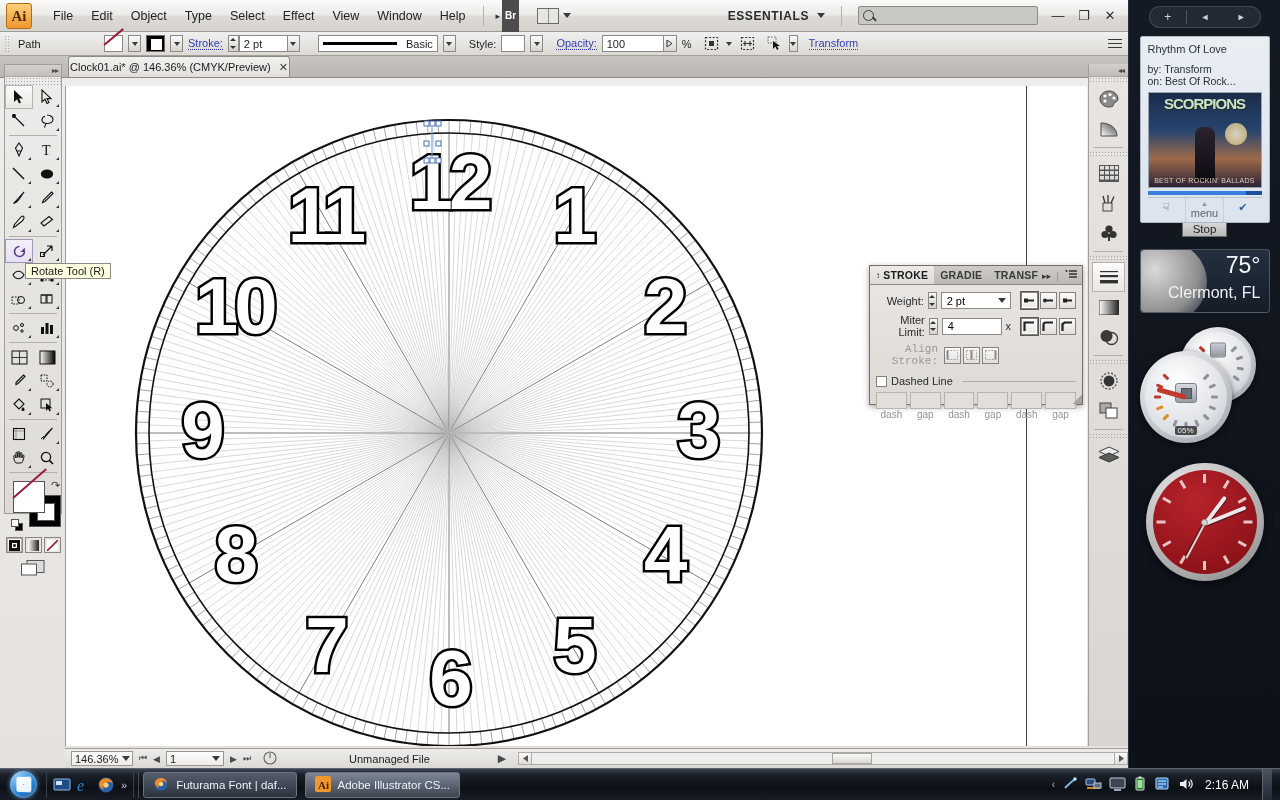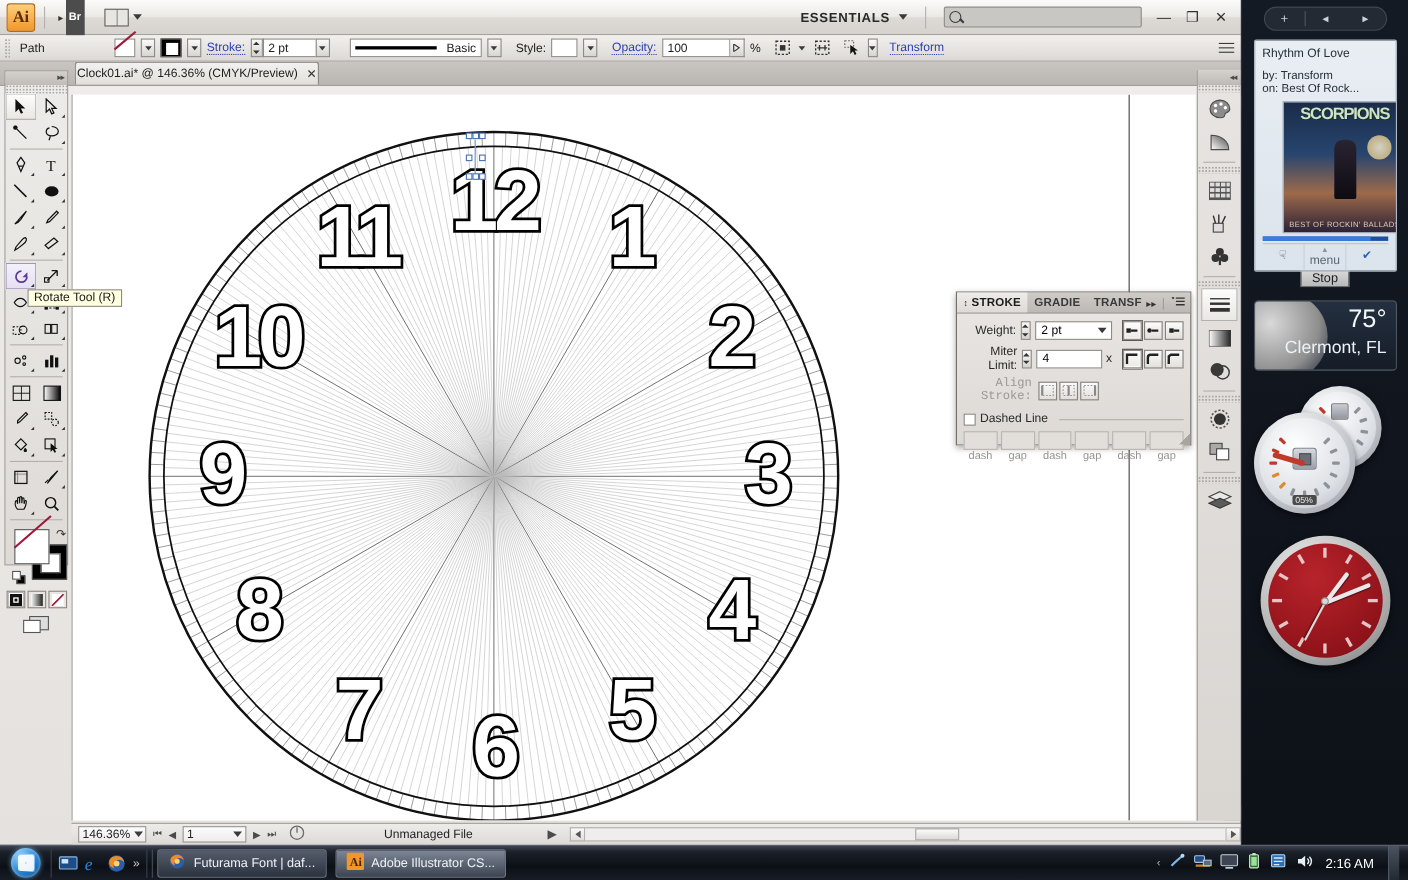--- a/index.html
+++ b/index.html
@@ -194,22 +194,22 @@
                 background: rgba(255,255,255,.07); border:1px solid rgba(255,255,255,.14);
                 display:flex; align-items:center; }
   .sb-toolbar .b { flex:1; text-align:center; color:#c9d2de; font-size:12px; }
   .sb-toolbar .vline { width:1px; height:14px; background: rgba(255,255,255,.2); }
   .gadget { margin: 8px auto 0 auto; width: 130px; }
 
   .media-gadget { background: linear-gradient(#e9eef3,#dbe3ec); border:1px solid #aeb8c4;
                   border-radius:2px; padding:6px 7px 0 7px; position:relative; overflow:hidden; }
   .mg-title { font-size:11px; color:#28303a; }
   .mg-meta { font-size:10.5px; color:#28303a; }
-  .mg-art { margin-top:5px; width:114px; height:120px; position:relative; overflow:hidden;
-            border:1px solid #9aa4b0; background: linear-gradient(#1b2b4a 0%, #27456e 40%, #9d6a4a 70%, #2c2236 100%); margin-left: 18px; }
+  .mg-art { margin-top:5px; width:114px; height:96px; position:relative; overflow:hidden;
+            border:1px solid #9aa4b0; background: linear-gradient(#1b2b4a 0%, #27456e 40%, #9d6a4a 70%, #2c2236 100%); }
   .mg-art .band { position:absolute; left:0; right:0; top:2px; text-align:center;
                   font-family:"Liberation Sans", sans-serif; font-weight:bold; font-size:15px;
                   color:#cfe3c9; letter-spacing:-1px; text-shadow: 1px 1px 0 #17301a; }
   .mg-art .moon { position:absolute; right:14px; top:30px; width:22px;height:22px;border-radius:50%;
                   background: radial-gradient(#fff6d8,#d9b86a); opacity:.8; }
   .mg-art .fig { position:absolute; left:46px; top:34px; width:20px; height:54px;
                  background: linear-gradient(#2a2330,#0d0b12); border-radius: 8px 8px 2px 2px; }
   .mg-art .sub { position:absolute; left:0;right:0;bottom:3px; text-align:center; font-size:7px;
                  color:#d8cdb5; letter-spacing:.3px; }
   .mg-prog { height:4px; background:#1d4f9c; margin-top:3px; width:100%; }
@@ -289,20 +289,31 @@
 </style>
 </head>
 <body>
 
 <div id="root">
 
   <div id="ai-window">
 
     <div class="menubar">
       <div class="ai-logo">Ai</div>
+      <div class="menu-items">
+        <div class="mi">File</div>
+        <div class="mi">Edit</div>
+        <div class="mi">Object</div>
+        <div class="mi">Type</div>
+        <div class="mi">Select</div>
+        <div class="mi">Effect</div>
+        <div class="mi">View</div>
+        <div class="mi">Window</div>
+        <div class="mi">Help</div>
+      </div>
       <div class="mb-sep"></div>
       <div class="br-btn">
         <span style="font-size:9px;color:#333;">▸</span>
         <span class="br-box">Br</span>
       </div>
       <div style="display:flex;align-items:center;gap:4px;margin-left:14px;">
         <span class="arrange-btn">
             <i></i>
             <i></i>
           </span>

